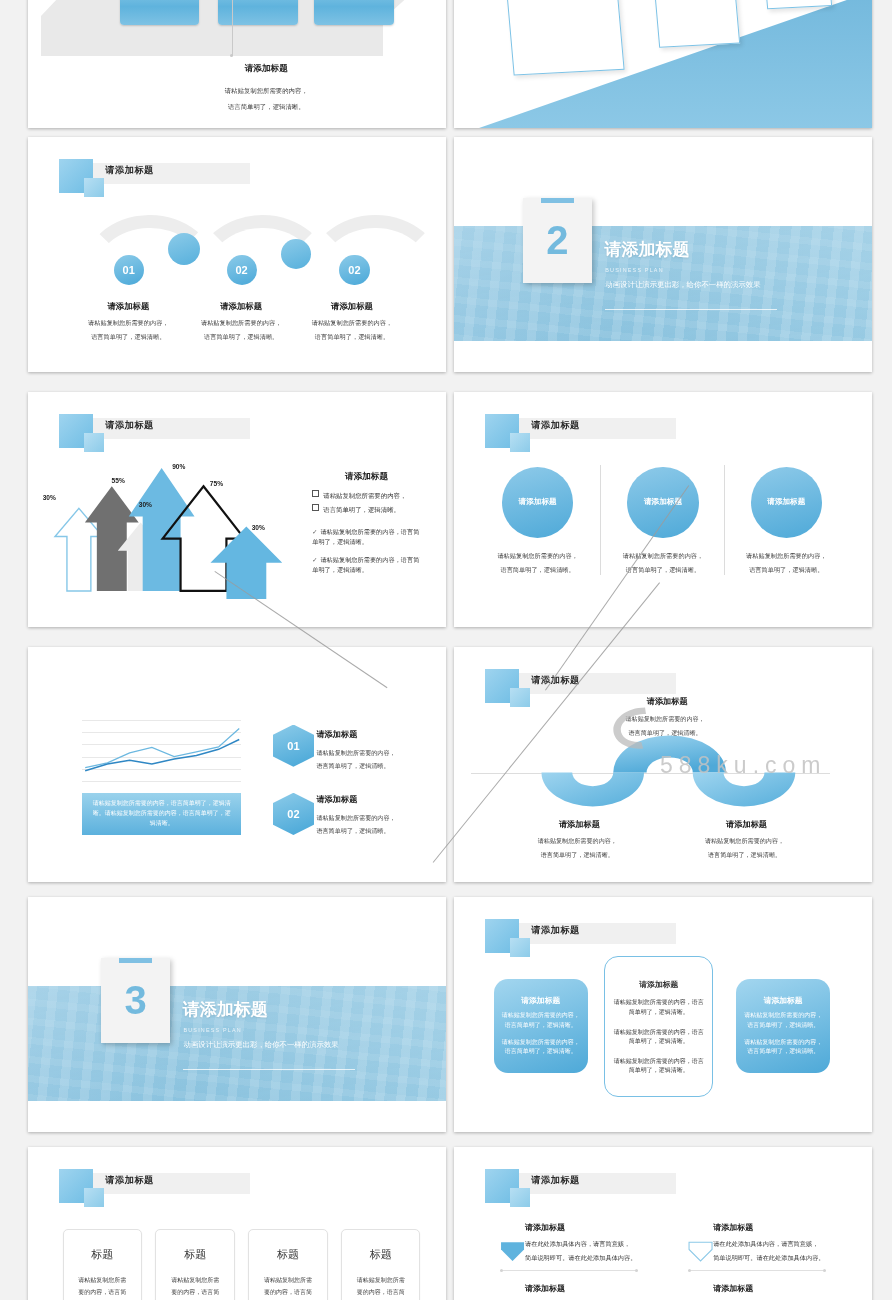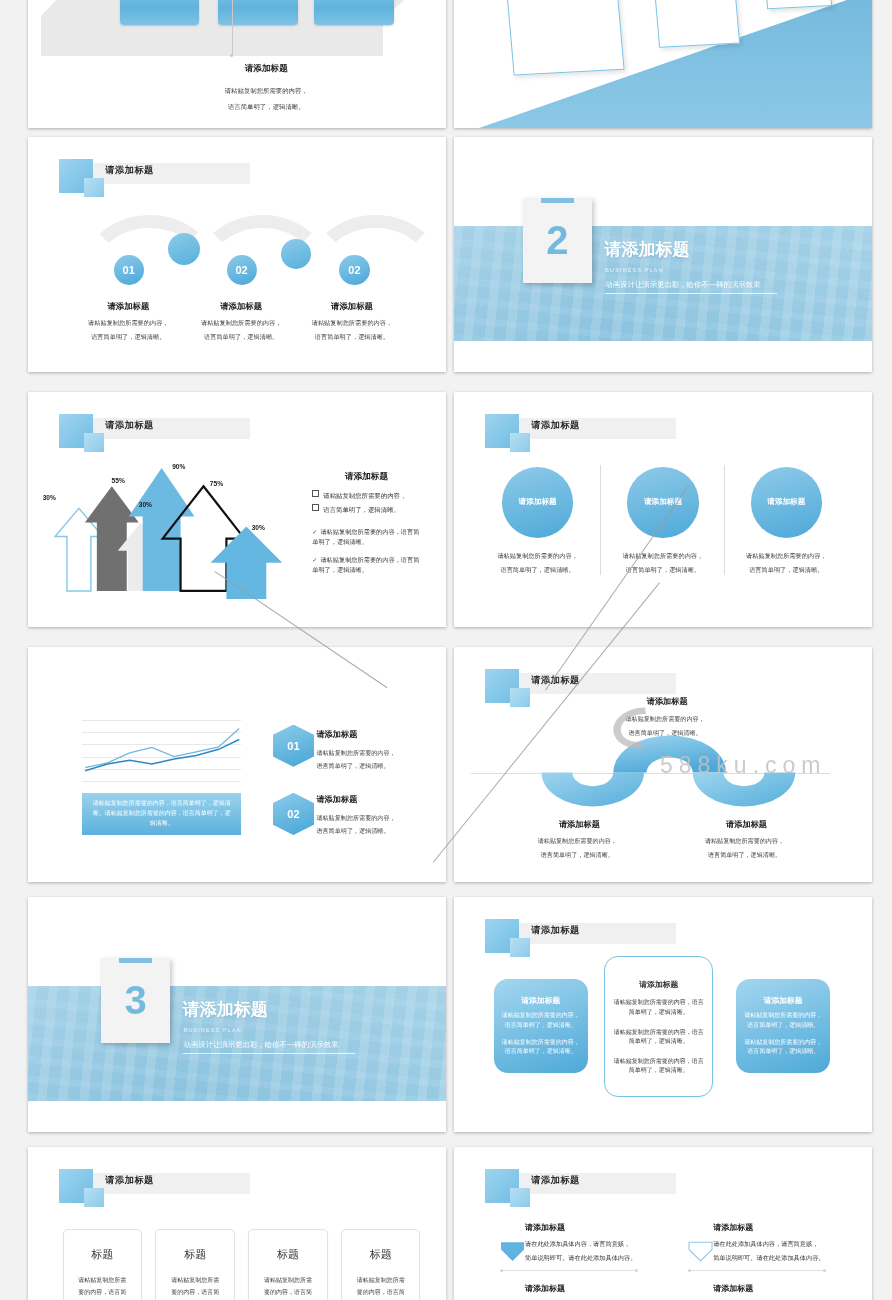--- a/index.html
+++ b/index.html
@@ -64,21 +64,21 @@
     background:
       repeating-linear-gradient(96deg,rgba(255,255,255,.30) 0 9px,rgba(255,255,255,0) 9px 21px),
       repeating-linear-gradient(6deg,rgba(255,255,255,.16) 0 7px,rgba(255,255,255,0) 7px 19px),
       linear-gradient(170deg,rgba(255,255,255,.42),rgba(120,175,205,.25));}
   .numplate{position:absolute;background:#f3f3f3;box-shadow:2px 2px 5px rgba(0,0,0,.22);
     display:flex;align-items:center;justify-content:center;}
   .numplate .np-top{position:absolute;left:26%;right:26%;top:0;height:6%;background:#7fc0e3;}
   .numplate span{color:#73bade;font-weight:bold;line-height:1;}
   .sec-title{position:absolute;color:#fff;font-weight:bold;text-shadow:0 1px 2px rgba(0,0,0,.10);}
   .sec-en{position:absolute;color:#eaf4fa;letter-spacing:1.2px;}
-  .sec-desc{position:absolute;color:#fff;border-bottom:1px solid rgba(255,255,255,.75);padding-bottom:3px;}
+  .sec-desc{position:absolute;color:#fff;border-bottom:1px solid rgba(255,255,255,.75);padding-bottom:19px;}
 
   
   .upar{position:absolute;}
   .pct{position:absolute;font-weight:bold;color:#222;}
   .bul{position:absolute;color:#333;line-height:1.6;}
   .bul .sqbox{display:inline-block;width:5px;height:5px;border:1px solid #555;margin-right:4px;vertical-align:1px;}
   .bul .ck{display:inline-block;margin-right:3px;color:#555;}
 
   
   .bigcirc{position:absolute;border-radius:50%;display:flex;align-items:center;justify-content:center;

